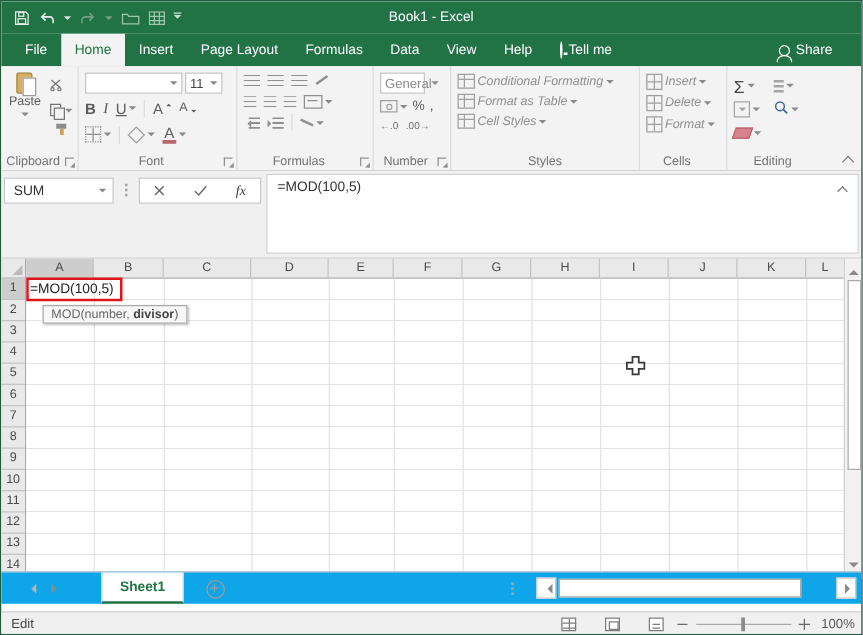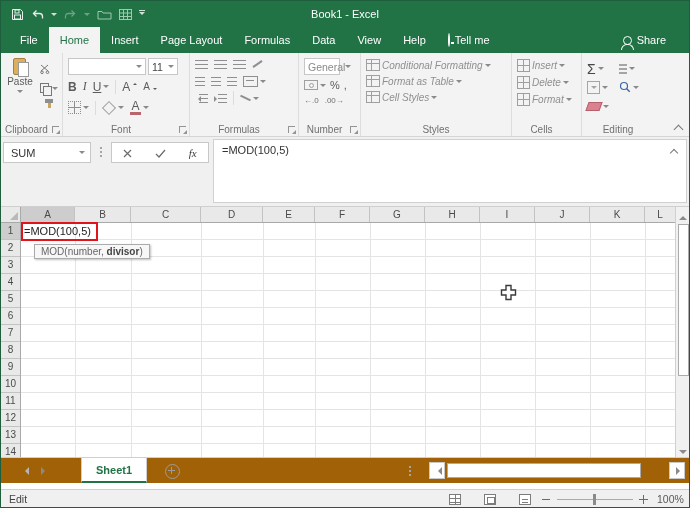--- a/index.html
+++ b/index.html
@@ -139,21 +139,21 @@
   .tip{position:absolute;left:13px;top:21px;background:#f7f7f7;border:1px solid #ababab;box-shadow:1px 1px 2px rgba(0,0,0,.25);
        font-size:10px;color:#666;padding:1px 6px;white-space:nowrap;}
   .tip b{color:#444;}
   .pluscur{position:absolute;left:479px;top:61px;}
   
   .vscroll{position:absolute;left:674px;top:206px;width:16px;height:256px;background:#f1f1f1;border-left:1px solid #d0d0d0;box-sizing:border-box;}
   .vs-up{position:absolute;left:3px;top:5px;width:0;height:0;border:4px solid transparent;border-bottom-color:#8a8a8a;}
   .vs-thumb{position:absolute;left:2px;top:17px;width:11px;height:152px;background:#fff;border:1px solid #ababab;box-sizing:border-box;}
   .vs-dn{position:absolute;left:3px;bottom:5px;width:0;height:0;border:4px solid transparent;border-top-color:#8a8a8a;}
   
-  .sheetbar{position:absolute;left:0;top:456px;width:100%;height:26px;background:#a16207;border-top:1px solid #cfcfcf;box-sizing:border-box;}
+  .sheetbar{position:absolute;left:0;top:456px;width:100%;height:26px;background:#0ea5e9;border-top:1px solid #cfcfcf;box-sizing:border-box;}
   .nav-l{position:absolute;left:20px;top:9px;width:0;height:0;border:4px solid transparent;border-right-color:#b5b5b5;}
   .nav-r{position:absolute;left:40px;top:9px;width:0;height:0;border:4px solid transparent;border-left-color:#8a8a8a;}
   .stab{position:absolute;left:80px;top:0;height:25px;padding:0 14px;background:#fff;border-left:1px solid #cfcfcf;border-right:1px solid #cfcfcf;
         border-bottom:2px solid #217346;display:flex;align-items:center;font-size:11px;font-weight:bold;color:#217346;box-sizing:border-box;}
   .newsheet{position:absolute;left:164px;top:6px;width:13px;height:13px;border:1px solid #9c9c9c;border-radius:50%;}
   .newsheet::before{content:"";position:absolute;left:2px;top:5px;width:7px;height:1px;background:#9c9c9c;}
   .newsheet::after{content:"";position:absolute;left:5px;top:2px;width:1px;height:7px;background:#9c9c9c;}
   .sb-dots{position:absolute;left:408px;top:8px;width:2px;height:2px;background:#a5a5a5;box-shadow:0 4px #a5a5a5,0 8px #a5a5a5;}
   .hs-larrow,.hs-rarrow{position:absolute;top:4px;width:16px;height:17px;background:#fff;border:1px solid #c9c9c9;box-sizing:border-box;}
   .hs-larrow{left:428px;} .hs-rarrow{left:668px;}

